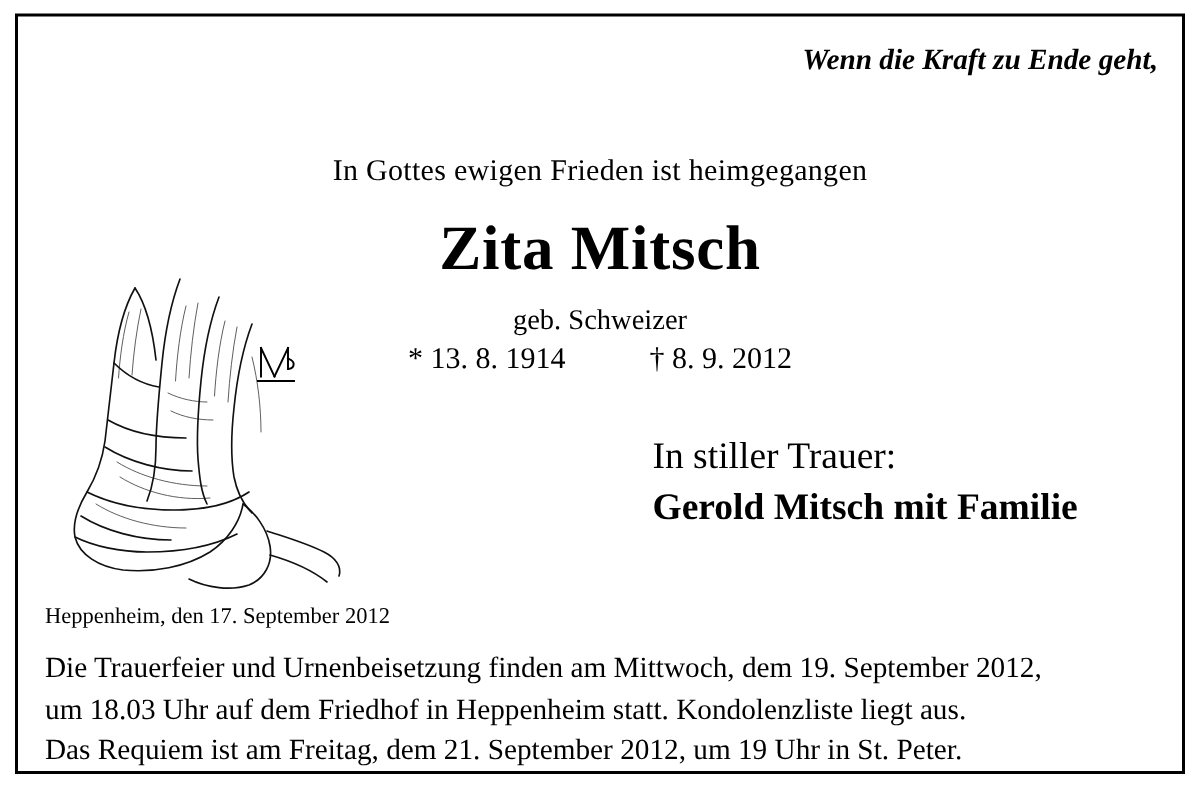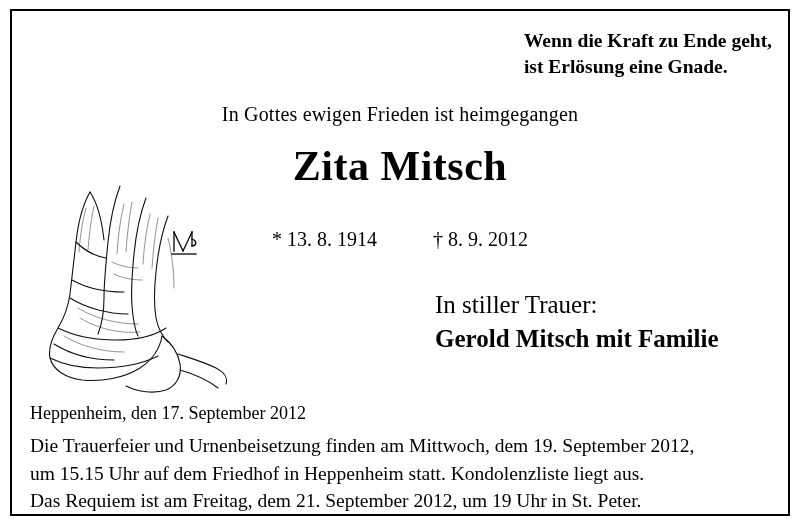--- a/index.html
+++ b/index.html
@@ -28,20 +28,21 @@
     width: 780px;
     height: 507px;
     border: 2px solid #000000;
     box-sizing: border-box;
   }
   .epitaph {
     position: absolute;
     right: 28px;
     top: 28px;
     text-align: left;
+    font-style: italic;
     font-size: 19.5px;
     line-height: 1.33;
     font-weight: 600;
   }
   .epitaph div { white-space: nowrap; }
 
   .intro {
     position: absolute;
     left: 0;
     right: 0;
@@ -86,21 +87,21 @@
     line-height: 1.37;
   }
   .mourners .lead { font-weight: normal; }
   .mourners .bold { font-weight: bold; }
   .mourners .reg { font-weight: normal; }
 
   .place-date {
     position: absolute;
     left: 30px;
     top: 403px;
-    font-size: 18px;
+    font-size: 15px;
   }
   .details {
     position: absolute;
     left: 30px;
     top: 432px;
     font-size: 19.5px;
     line-height: 1.42;
   }
   .details div { white-space: nowrap; }
 
@@ -120,27 +121,27 @@
   }
 </style>
 </head>
 <body>
 
 <div class="obituary">
   <div class="frame"></div>
 
   <div class="epitaph">
     <div>Wenn die Kraft zu Ende geht,</div>
-    <div>ist Erlösung eine Gnade.</div>
   </div>
 
   <div class="intro">In Gottes ewigen Frieden ist heimgegangen</div>
 
   <div class="name">Zita Mitsch</div>
 
+  <div class="maiden">geb. Schweizer</div>
 
   <div class="dates">
     <span class="birth">* 13. 8. 1914</span><span class="death">† 8. 9. 2012</span>
   </div>
 
   <svg class="hands" viewBox="0 0 210 220" aria-hidden="true">
     <g fill="none" stroke="#111" stroke-width="1.1" stroke-linecap="round" stroke-linejoin="round">
 
       <path d="M62 14 C54 28 50 46 48 64 C46 82 44 100 42 116 C40 130 36 140 30 150
                C24 160 20 170 22 180 C25 192 38 200 54 202 C74 204 96 200 112 190
@@ -196,16 +197,16 @@
     <div class="lead">In stiller Trauer:</div>
     <div>
       <span class="bold">Gerold Mitsch mit Familie</span>
     </div>
   </div>
 
   <div class="place-date">Heppenheim, den 17. September 2012</div>
 
   <div class="details">
     <div>Die Trauerfeier und Urnenbeisetzung finden am Mittwoch, dem 19. September 2012,</div>
-    <div>um 15.15 Uhr auf dem Friedhof in Heppenheim statt. Kondolenzliste liegt aus.</div>
+    <div>um 18.03 Uhr auf dem Friedhof in Heppenheim statt. Kondolenzliste liegt aus.</div>
     <div>Das Requiem ist am Freitag, dem 21. September 2012, um 19 Uhr in St. Peter.</div>
   </div>
 </div>
 
 </body></html>

